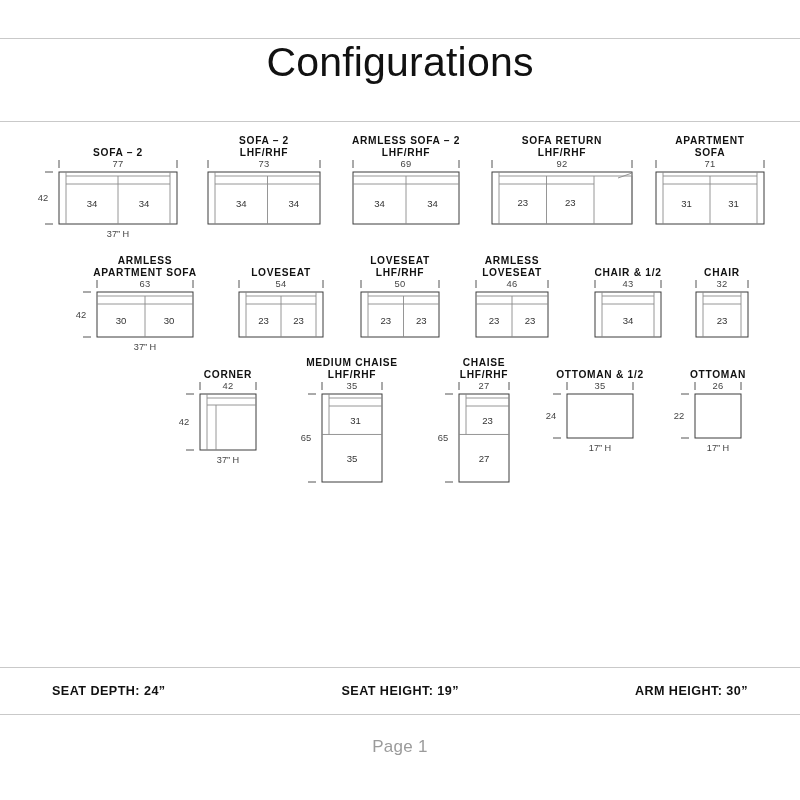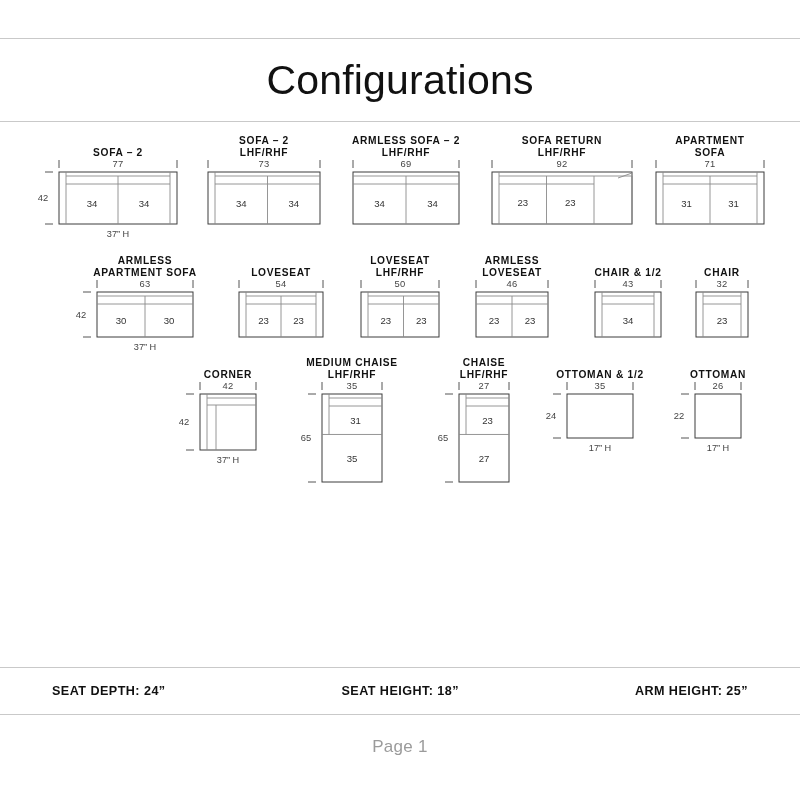--- a/index.html
+++ b/index.html
@@ -6,21 +6,21 @@
   body{
     width:800px;height:800px;background:#ffffff;
     font-family:"Liberation Sans","DejaVu Sans",sans-serif;
     color:#1a1a1a;overflow:hidden;position:relative;
   }
   .page{width:800px;height:800px;position:relative;box-sizing:border-box;}
 
   
   .rule{width:100%;height:1px;background:#c9c9c9;}
   .header-band{
-    height:82px;display:flex;align-items:center;justify-content:center;
+    height:82px;display:flex;justify-content:center;
   }
   .page-title{
     font-size:41px;font-weight:400;letter-spacing:.2px;color:#111;
     font-family:"Liberation Sans","DejaVu Sans",sans-serif;
   }
   .header-top{margin-top:38px;}
 
   
   .diagram-area{position:relative;width:800px;height:545px;}
   svg.sheet{display:block;}
@@ -294,22 +294,22 @@
             <rect x="695" y="272" width="46" height="44" class="body-line"></rect>
             <text x="718" y="329" class="hgt">17” H</text>
           </g>
         </g>
     </svg>
   </div>
 
   <div class="rule"></div>
   <div class="footer-band">
     <div class="spec">SEAT DEPTH: 24”</div>
-    <div class="spec">SEAT HEIGHT: 18”</div>
-    <div class="spec">ARM HEIGHT: 25”</div>
+    <div class="spec">SEAT HEIGHT: 19”</div>
+    <div class="spec">ARM HEIGHT: 30”</div>
   </div>
   <div class="rule"></div>
 
   <div class="pagenum-band">
     <div class="pagenum">Page 1</div>
   </div>
 
 </div>
 
 </body></html>

